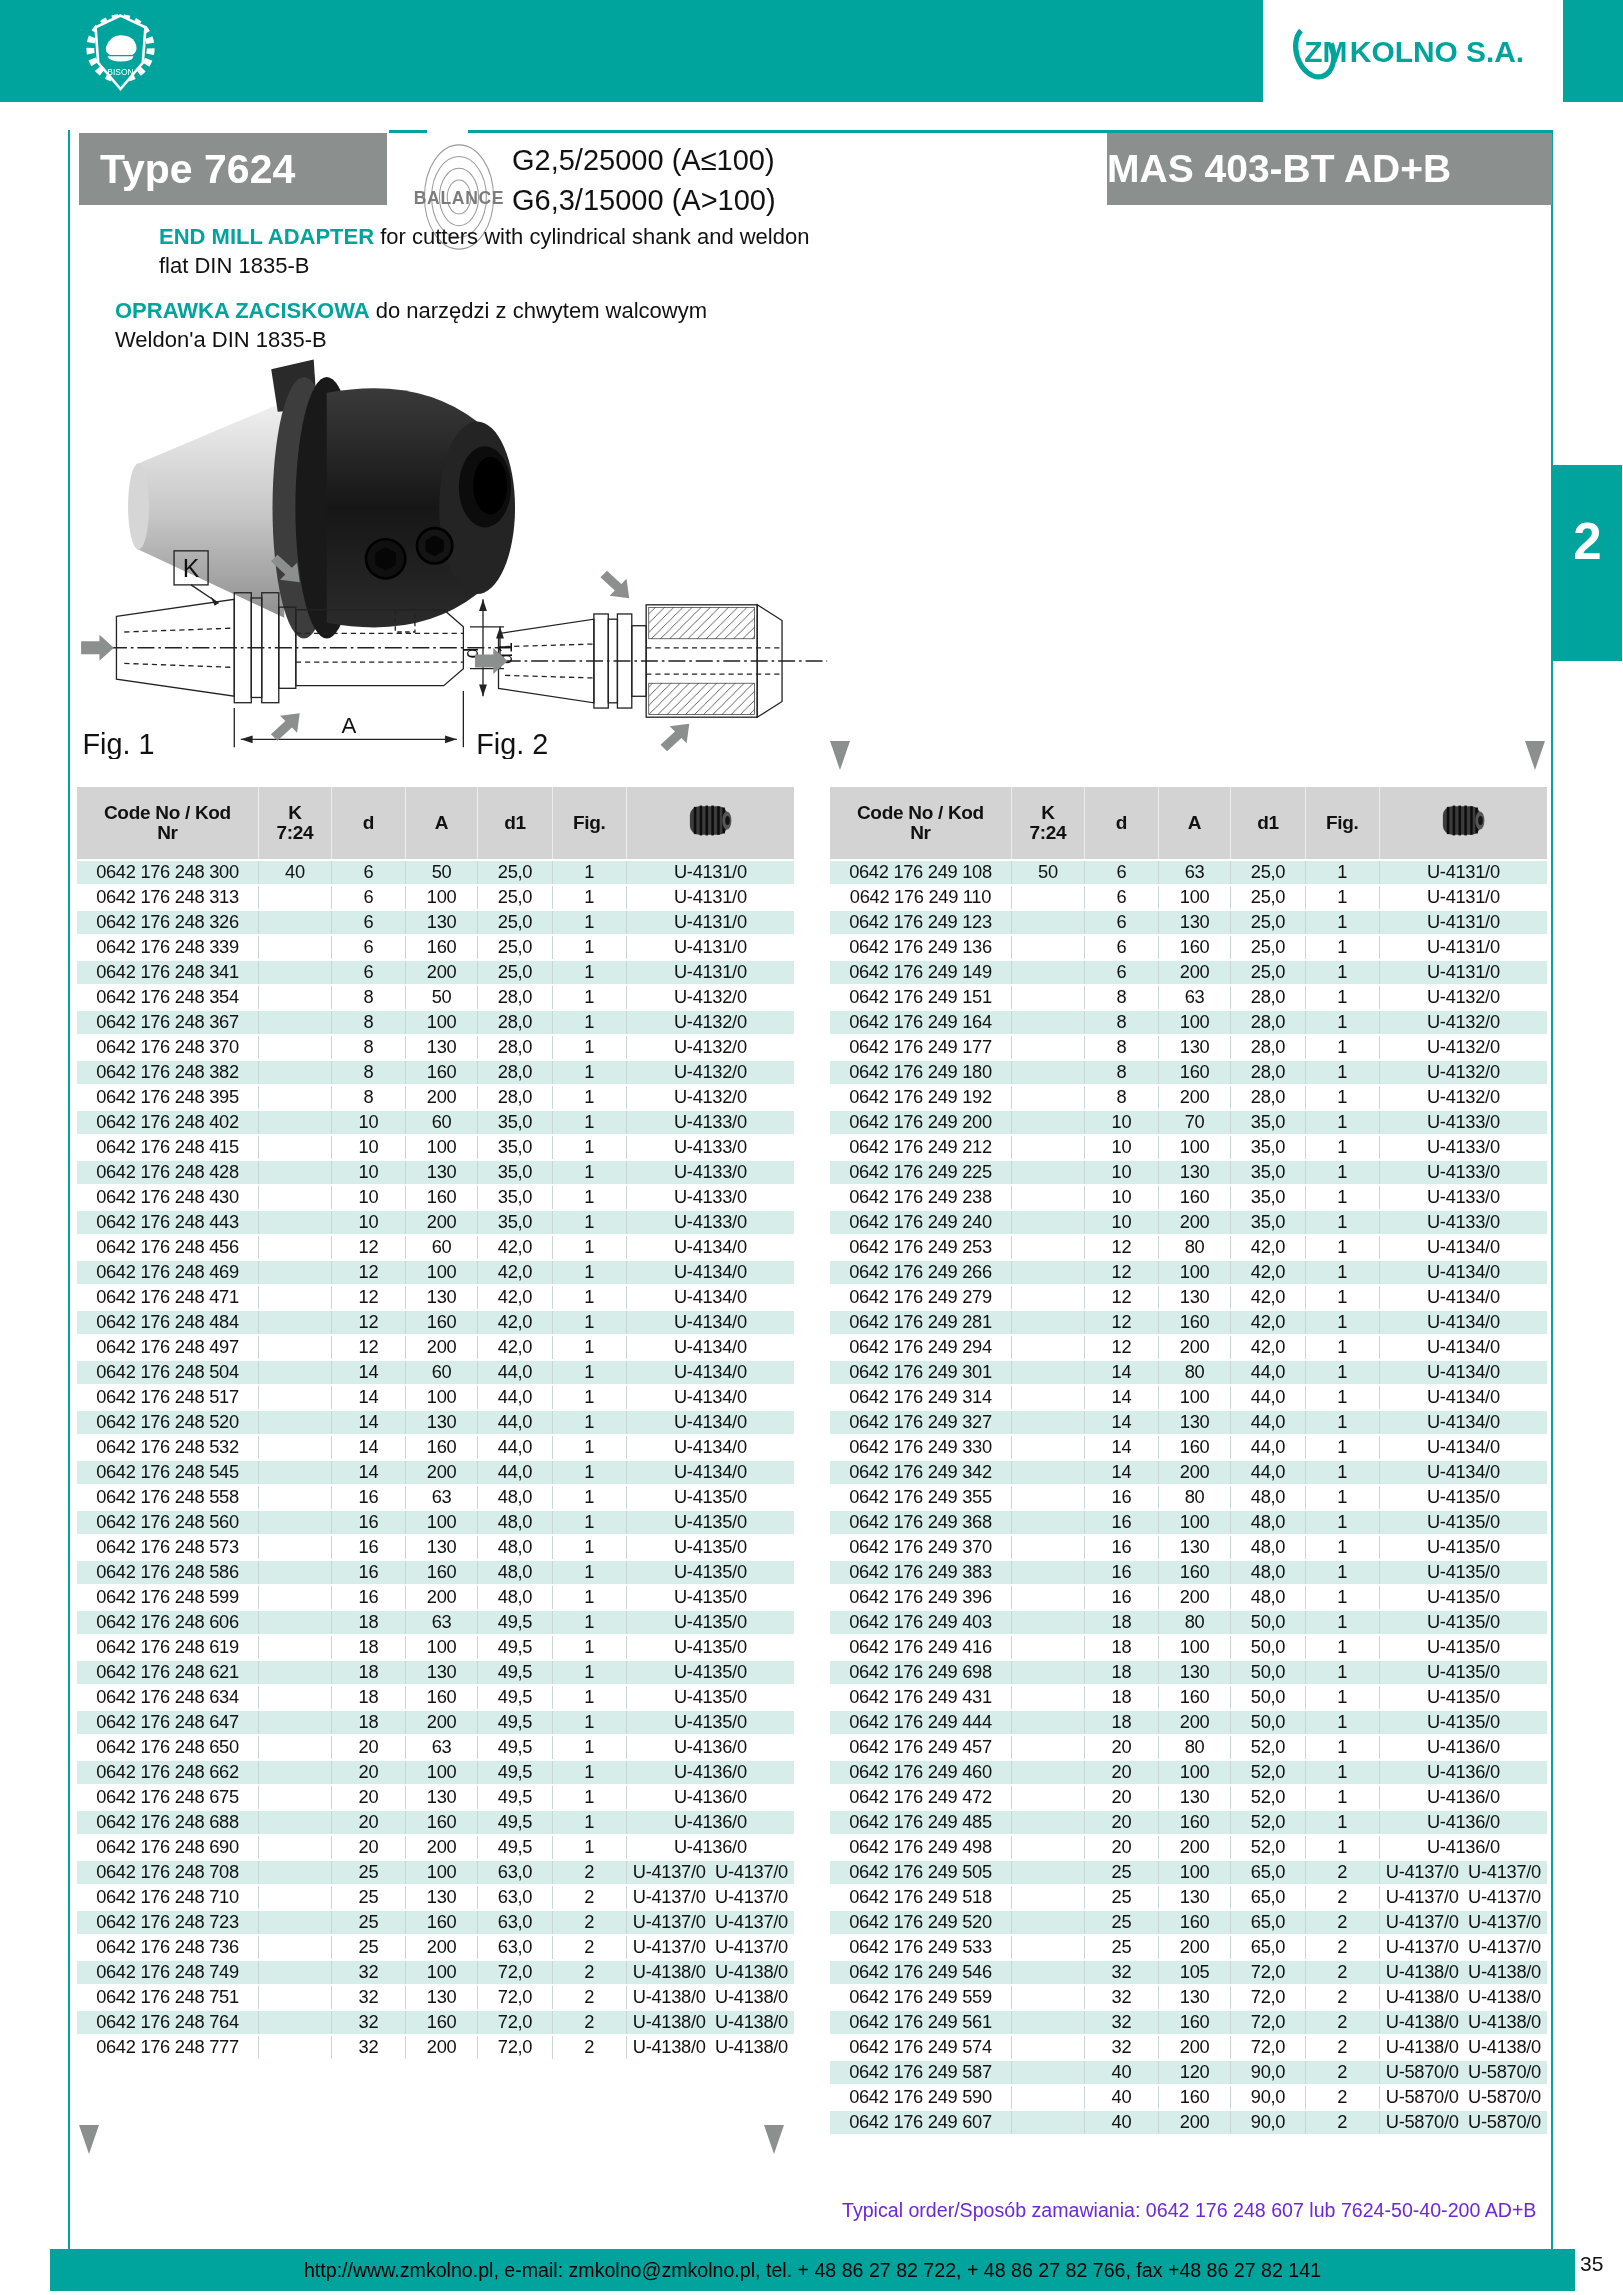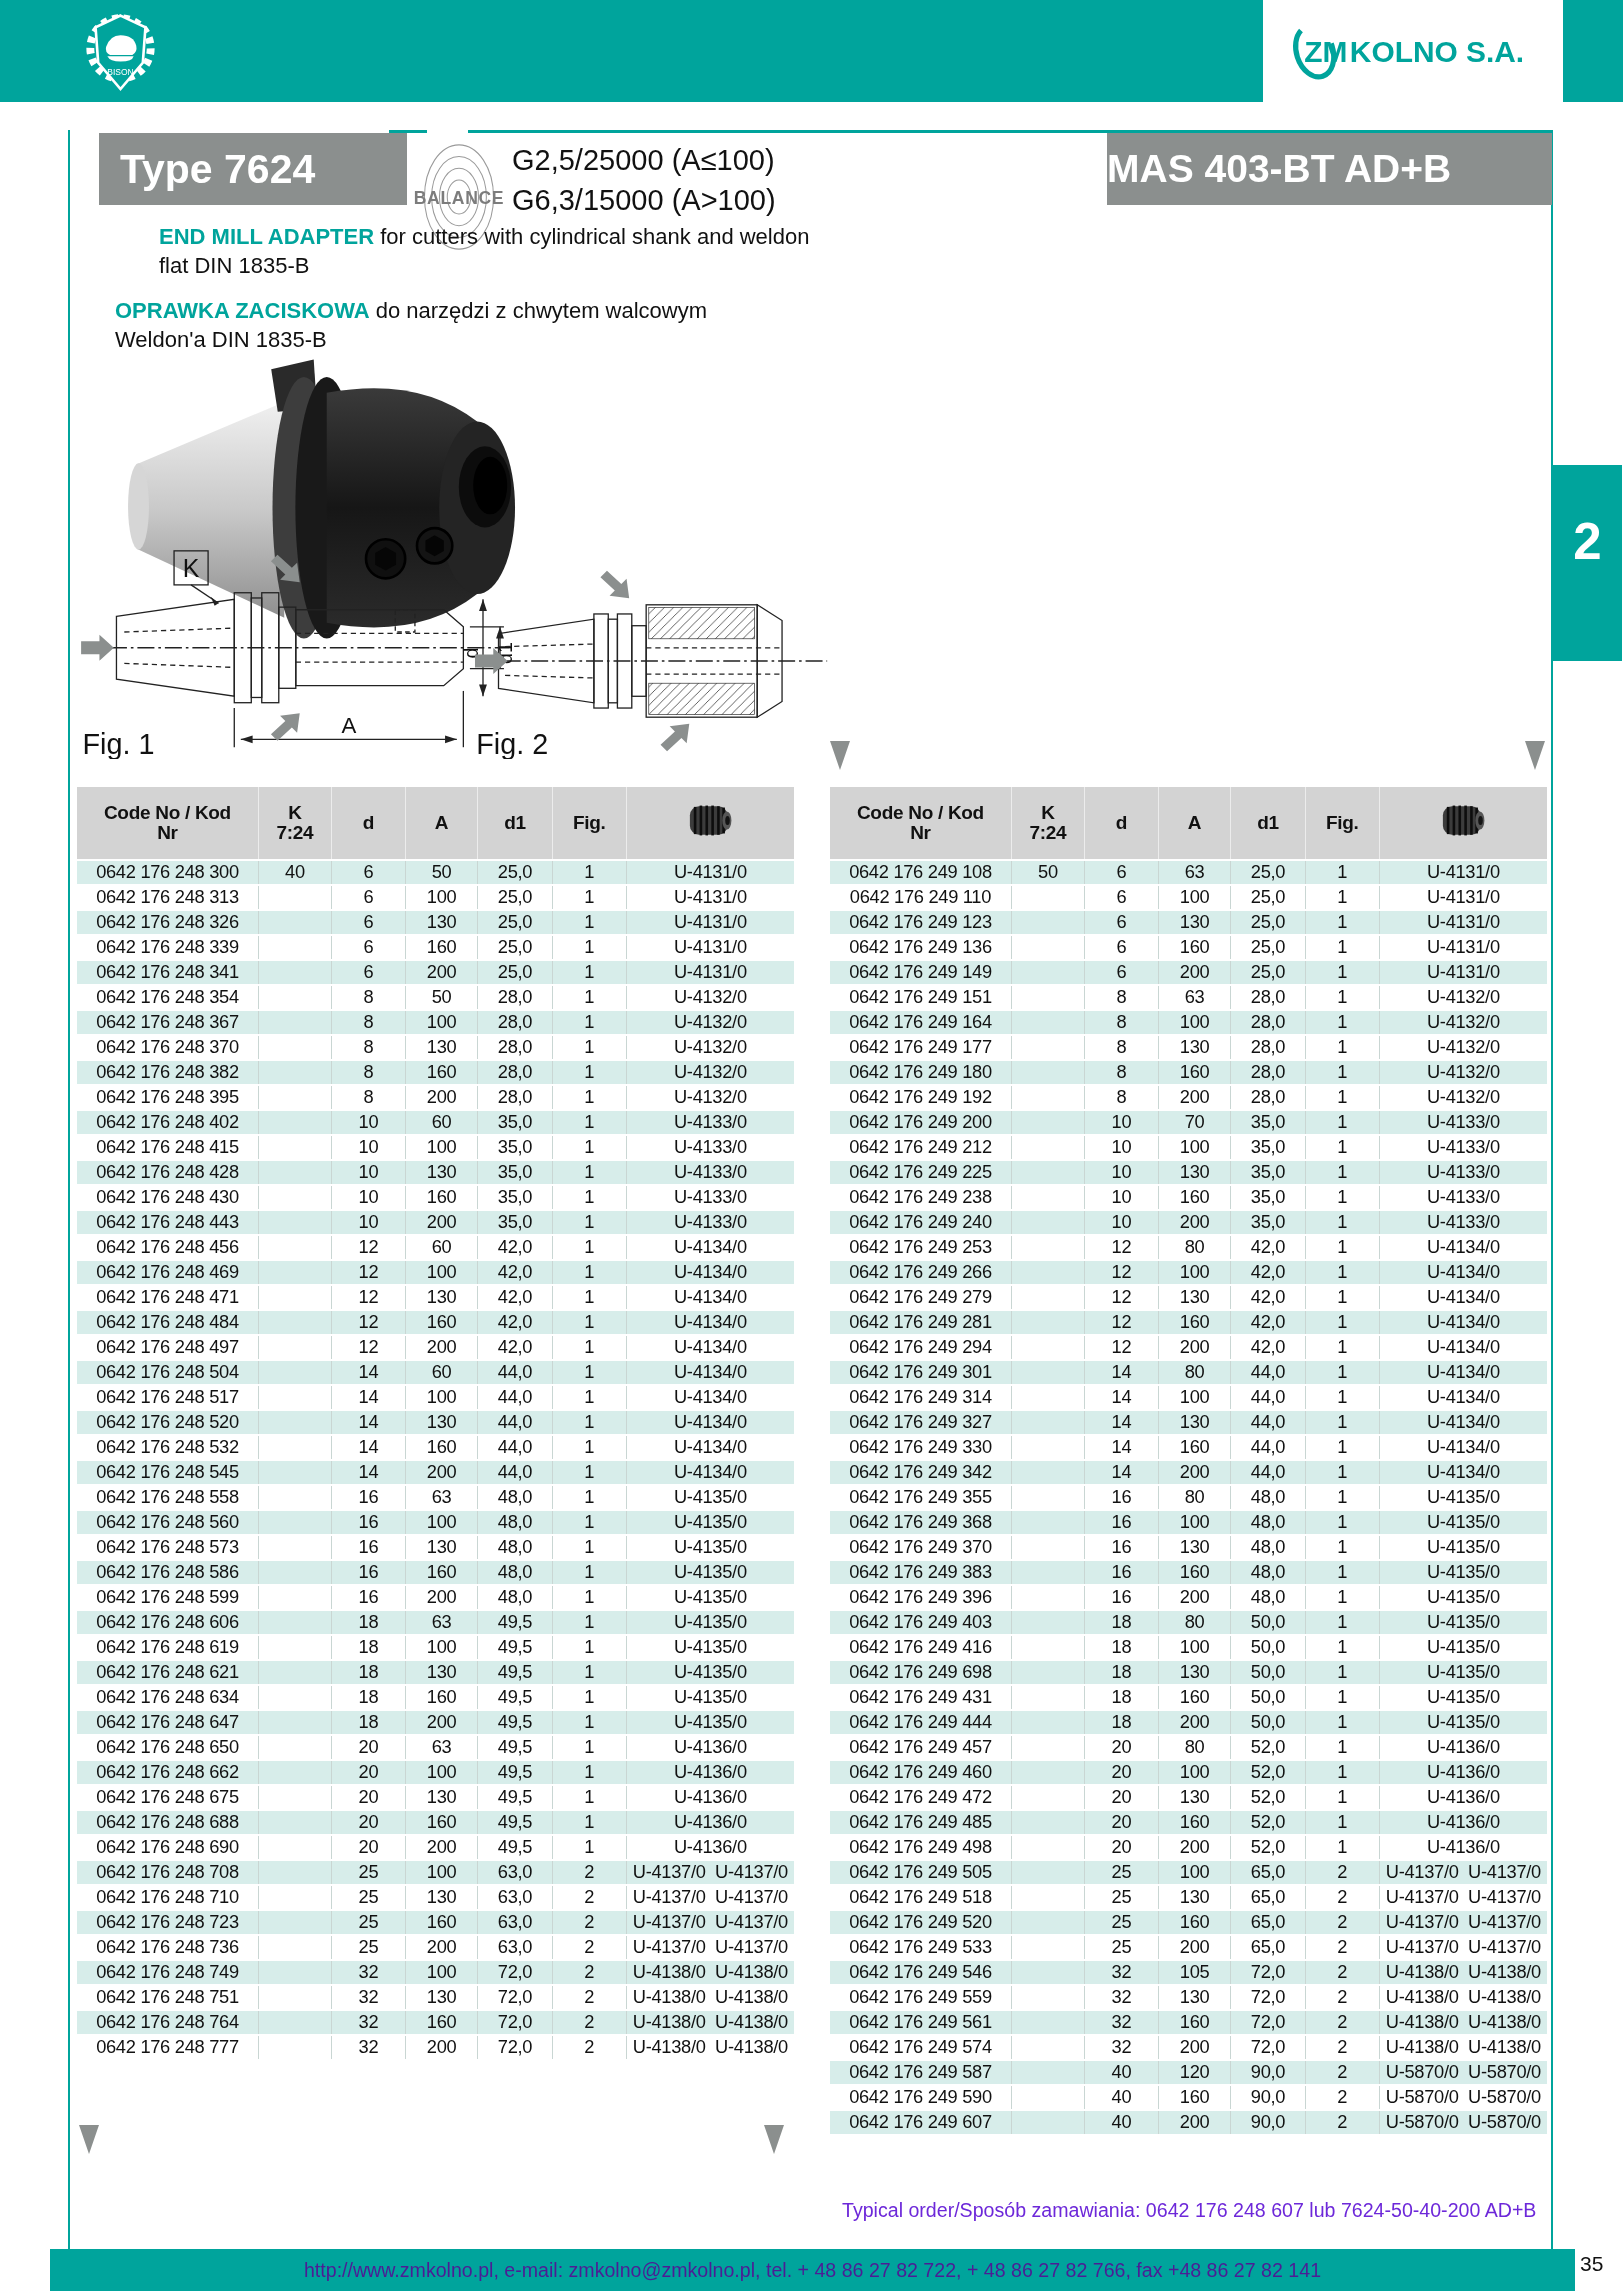--- a/index.html
+++ b/index.html
@@ -13,21 +13,21 @@
   .bison{position:absolute;left:81px;top:9.2px;width:79px;height:84px;}
   .kolno-box{position:absolute;left:1263px;top:0;width:300px;height:103px;background:#fff;
     display:flex;align-items:center;justify-content:center;}
   
   .rule-top{position:absolute;left:389px;top:130px;width:1163px;height:2.6px;background:#00a49c;}
   .rule-top-notch{position:absolute;left:427px;top:128px;width:41px;height:5.2px;background:#fff;}
   .border-left{position:absolute;left:68px;top:130px;width:2px;height:2120px;background:#00a49c;}
   .border-right{position:absolute;left:1551px;top:130px;width:2px;height:2120px;background:#00a49c;}
   
   .type-box{position:absolute;left:79px;top:133px;width:308px;height:72px;background:#8b8f8e;
-    color:#fff;font-weight:bold;font-size:41px;line-height:72px;padding-left:21px;margin-left:20px;}
+    color:#fff;font-weight:bold;font-size:41px;line-height:72px;padding-left:21px;}
   .balance{position:absolute;left:411px;top:139px;width:96px;height:116px;}
   .gspec{position:absolute;left:512px;top:140px;font-size:29px;line-height:1.38;color:#111;white-space:pre;}
   .mas-box{position:absolute;left:1107px;top:133px;width:445px;height:72px;background:#8b8f8e;
     color:#fff;font-weight:bold;font-size:39px;line-height:72px;text-align:left;padding-right:30px;}
   
   .desc{position:absolute;left:115px;width:681px;font-size:22px;line-height:1.32;color:#111;}
   .desc .lead{color:#00a49c;font-weight:bold;}
   .desc-en{top:222px;margin-left:44px;}
   .desc-pl{top:296px;}
   
@@ -56,21 +56,21 @@
   .ptable .col-k{width:10.2%;}
   .ptable .col-d{width:10.3%;}
   .ptable .col-a{width:10.1%;}
   .ptable .col-d1{width:10.4%;}
   .ptable .col-fig{width:10.3%;}
   .ptable .col-u{width:23.4%;}
   
   .order-note{position:absolute;left:826px;top:2199px;width:724px;font-size:19.6px;color:#6d28d9;
     white-space:nowrap;margin-left:16px;}
   .footer-band{position:absolute;left:50px;top:2249px;width:1525px;height:42px;background:#00a49c;
-    color:#4c1d95;font-size:19.6px;line-height:42px;text-align:center;}
+    color:#000000;font-size:19.6px;line-height:42px;text-align:center;}
   .page-num{position:absolute;left:1580px;top:2252px;font-size:21px;color:#111;}
   svg text{font-family:"Liberation Sans","DejaVu Sans",sans-serif;}
 </style>
 </head>
 <body>
 
 <div class="page">
 
   <div class="top-band">
     <svg class="bison" viewBox="0 0 120 128">

